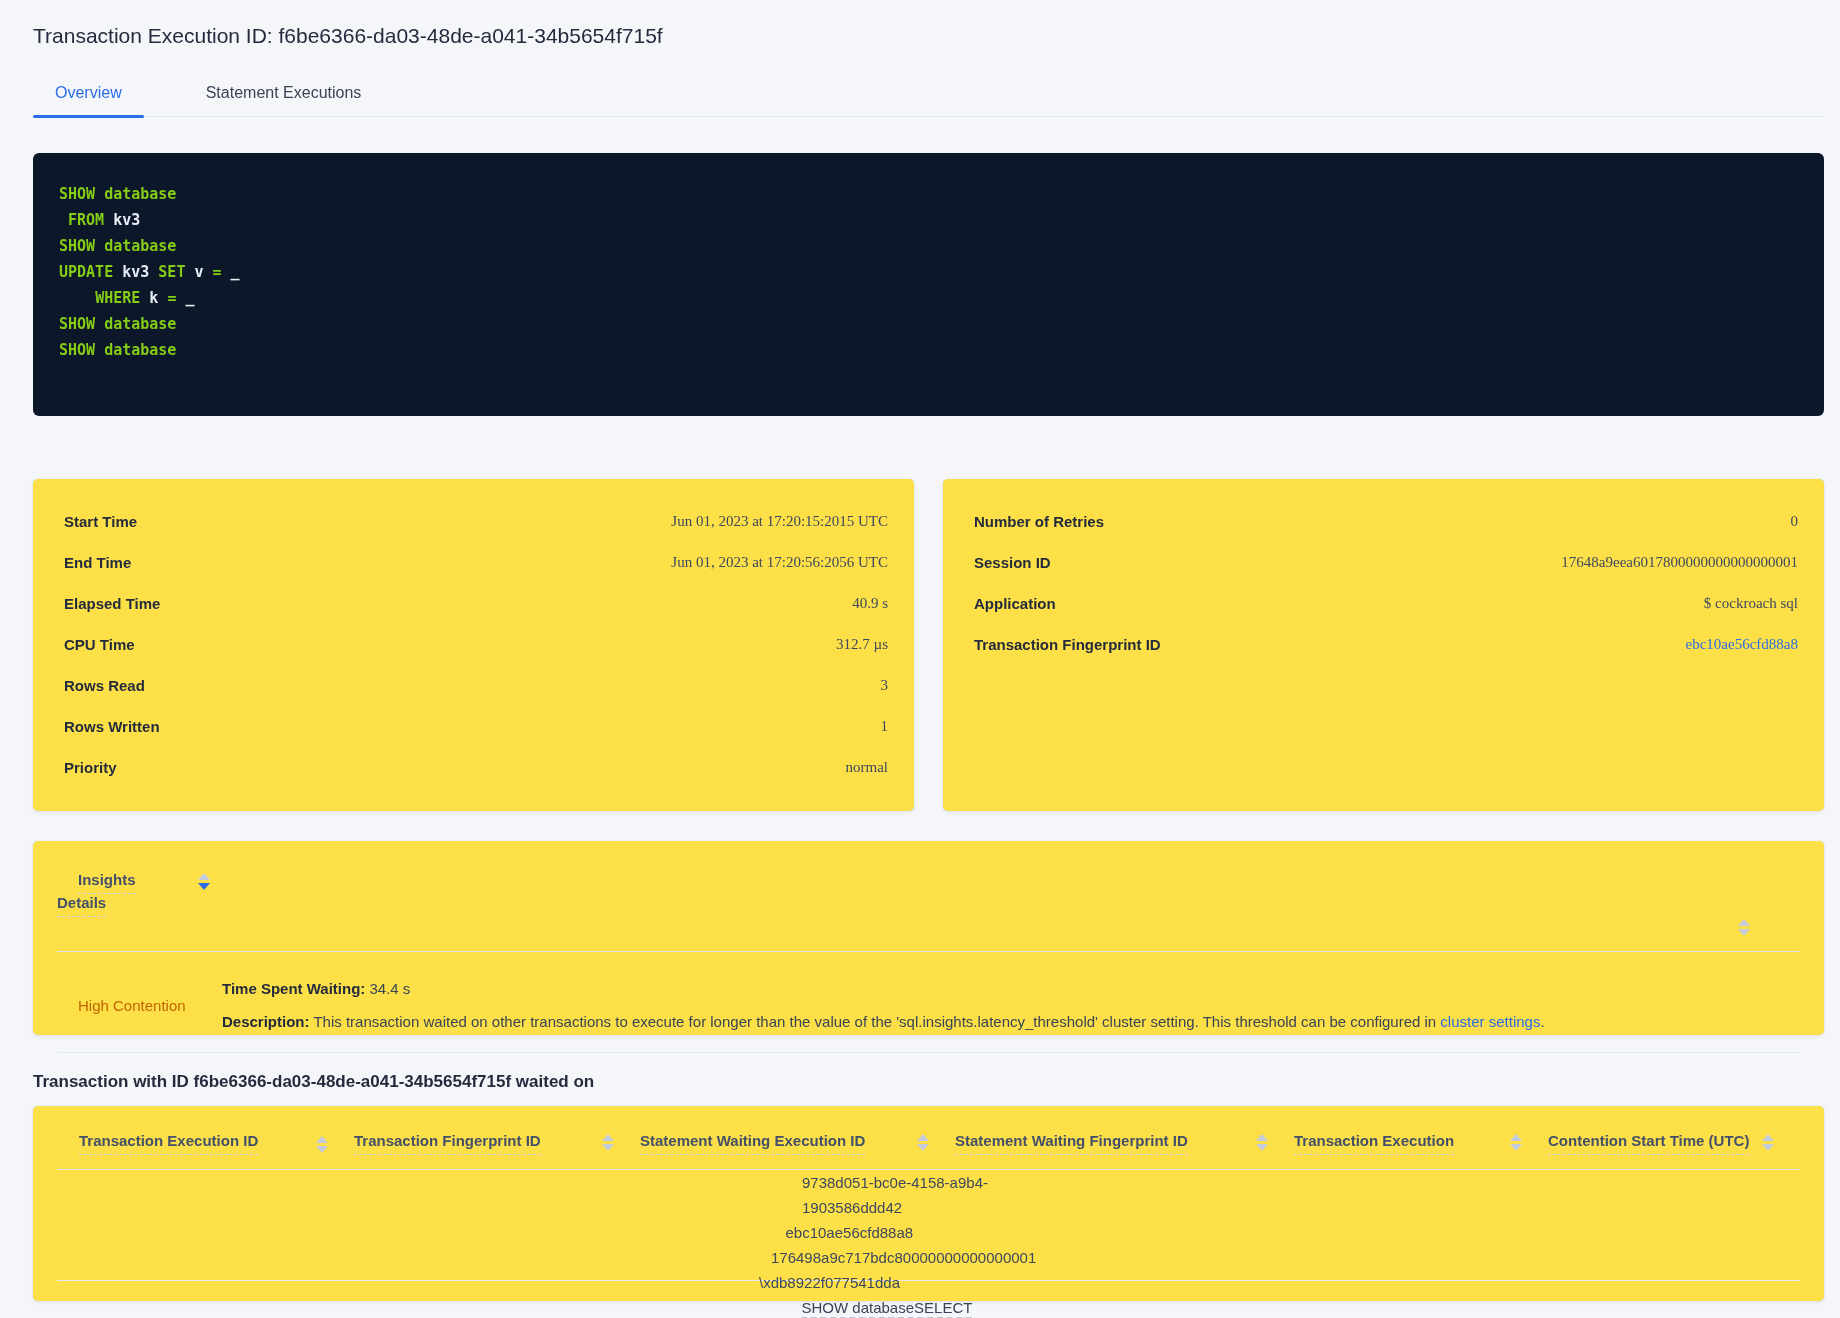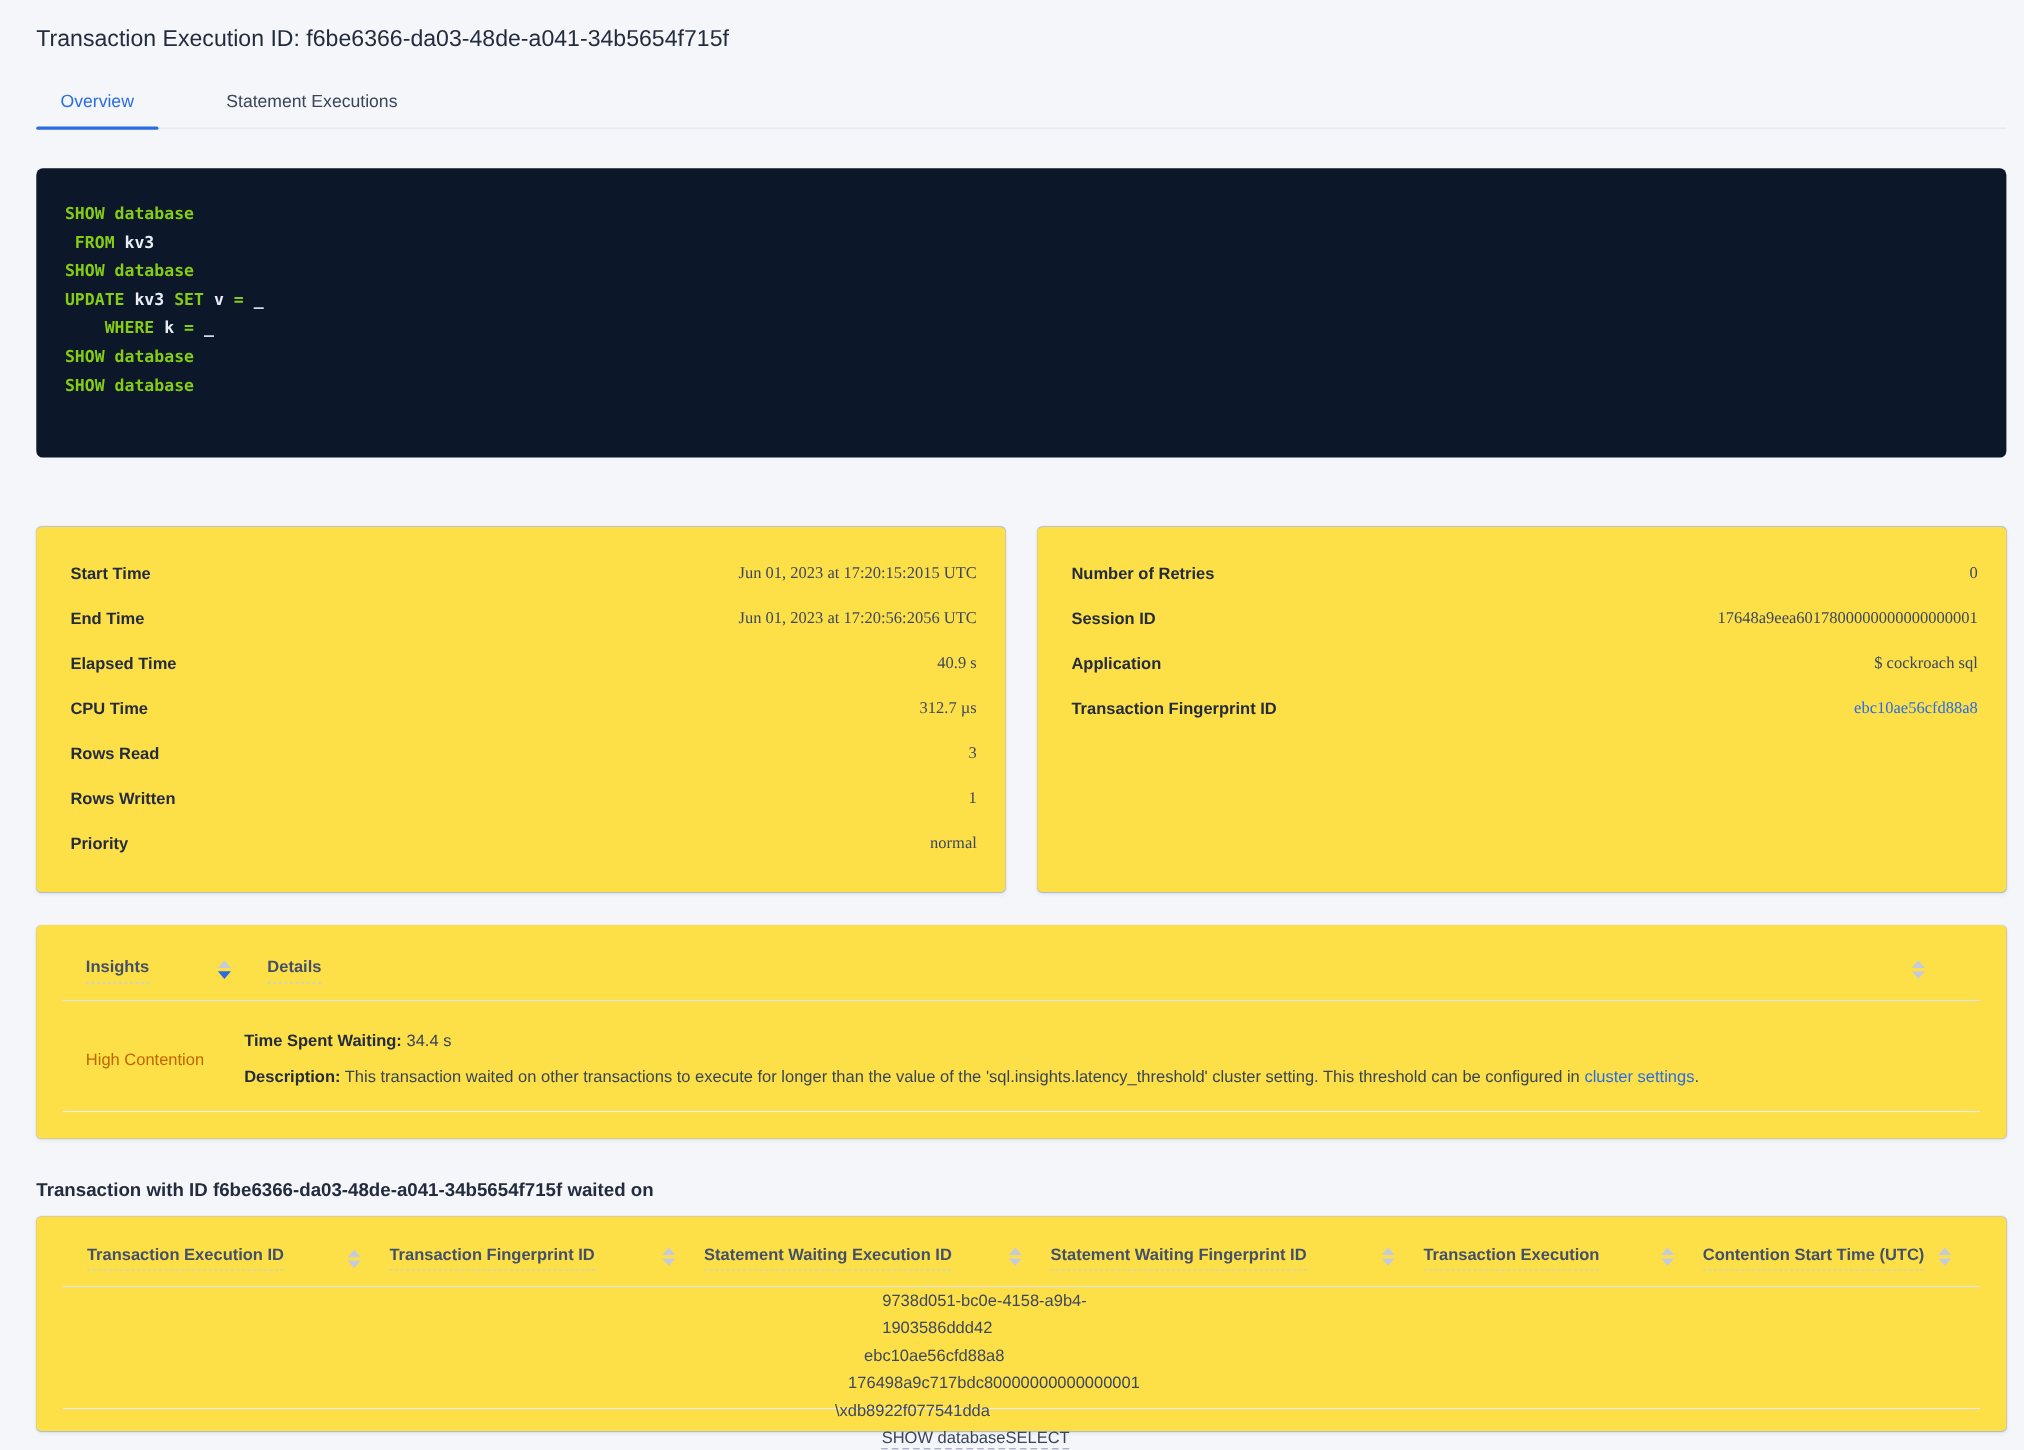--- a/index.html
+++ b/index.html
@@ -93,20 +93,21 @@
   .insights-card {
     margin-top:30px;
     height:194px;
     padding:0 24px;
   }
   .itable-head {
     display:flex;
     align-items:flex-start;
     padding:30px 0 15px;
     border-bottom:1px solid #dfe3ee;
+    flex-direction:column;
   }
   .col-label {
     display:inline-block;
     font-size:15px;
     font-weight:bold;
     color:#44506a;
     border-bottom:1.5px dashed #c7cedd;
     padding-bottom:5px;
     cursor:pointer;
     white-space:nowrap;

